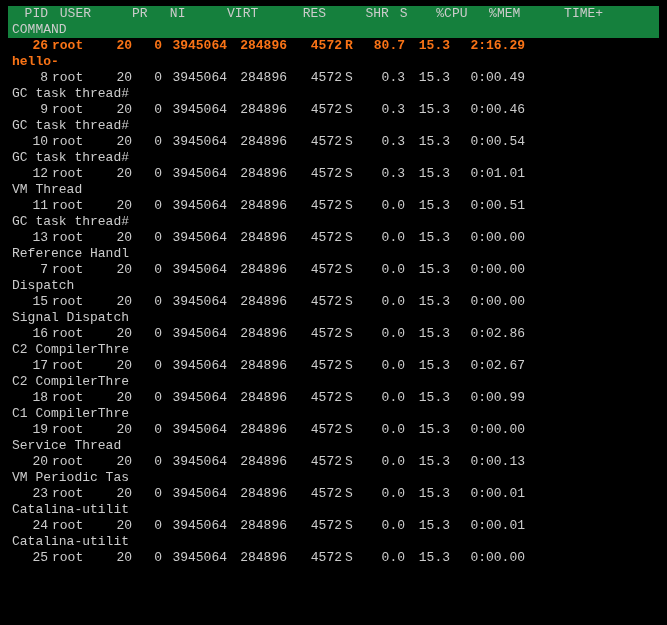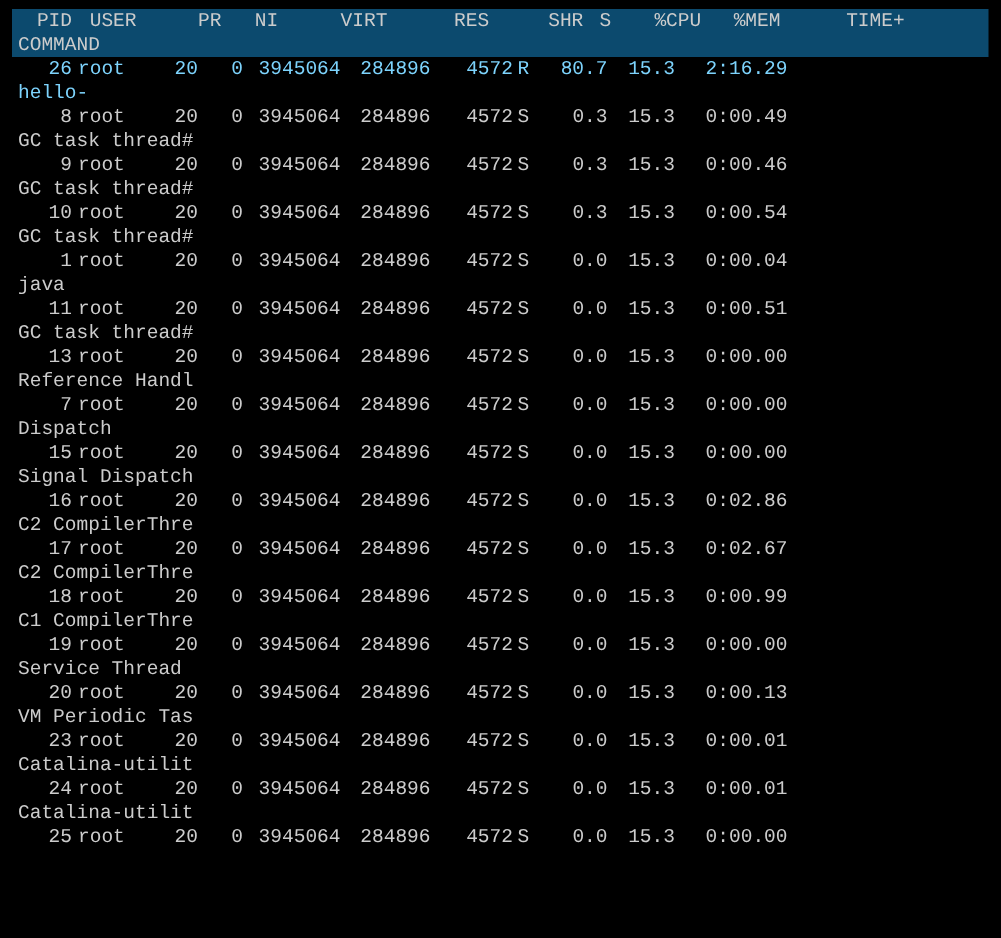--- a/index.html
+++ b/index.html
@@ -7,40 +7,40 @@
     padding: 6px 8px;
     background: #000;
     color: #ccc;
     font-family: Consolas, "Courier New", monospace;
     font-size: 13px;
     line-height: 16px;
     width: 667px;
     box-sizing: border-box;
   }
   .header {
-    background: #0c4a6e;
+    background: #15803d;
     color: #ccc;
   }
   .row span, .header span {
     display: inline-block;
     white-space: pre;
   }
   .c-pid  { width: 40px; text-align: right; }
   .c-user { width: 50px; text-align: left; padding-left: 4px;}
   .c-pr   { width: 30px; text-align: right; }
   .c-ni   { width: 30px; text-align: right; }
   .c-virt { width: 65px; text-align: right; }
   .c-res  { width: 60px; text-align: right; }
   .c-shr  { width: 55px; text-align: right; }
   .c-s    { width: 15px; text-align: left; padding-left: 3px;}
   .c-cpu  { width: 45px; text-align: right; }
   .c-mem  { width: 45px; text-align: right; }
   .c-time { width: 75px; text-align: right; }
   .c-cmd  { width: 140px; text-align: left; padding-left: 4px;}
-  .highlight { color: #7dd3fc; font-weight: normal; }
+  .highlight { color: #f97316; font-weight: bold; }
 </style>
 </head>
 <body>
 
 <div class="header">
   <span class="c-pid">PID</span>
   <span class="c-user">USER</span>
   <span class="c-pr">PR</span>
   <span class="c-ni">NI</span>
   <span class="c-virt">VIRT</span>
@@ -51,21 +51,21 @@
   <span class="c-mem">%MEM</span>
   <span class="c-time">TIME+</span>
   <span class="c-cmd">COMMAND</span>
 </div>
 
 <div id="rows">
     <div class="row highlight"><span class="c-pid">26</span><span class="c-user">root</span><span class="c-pr">20</span><span class="c-ni">0</span><span class="c-virt">3945064</span><span class="c-res">284896</span><span class="c-shr">4572</span><span class="c-s">R</span><span class="c-cpu">80.7</span><span class="c-mem">15.3</span><span class="c-time">2:16.29</span><span class="c-cmd">hello-</span></div>
     <div class="row"><span class="c-pid">8</span><span class="c-user">root</span><span class="c-pr">20</span><span class="c-ni">0</span><span class="c-virt">3945064</span><span class="c-res">284896</span><span class="c-shr">4572</span><span class="c-s">S</span><span class="c-cpu">0.3</span><span class="c-mem">15.3</span><span class="c-time">0:00.49</span><span class="c-cmd">GC task thread#</span></div>
     <div class="row"><span class="c-pid">9</span><span class="c-user">root</span><span class="c-pr">20</span><span class="c-ni">0</span><span class="c-virt">3945064</span><span class="c-res">284896</span><span class="c-shr">4572</span><span class="c-s">S</span><span class="c-cpu">0.3</span><span class="c-mem">15.3</span><span class="c-time">0:00.46</span><span class="c-cmd">GC task thread#</span></div>
     <div class="row"><span class="c-pid">10</span><span class="c-user">root</span><span class="c-pr">20</span><span class="c-ni">0</span><span class="c-virt">3945064</span><span class="c-res">284896</span><span class="c-shr">4572</span><span class="c-s">S</span><span class="c-cpu">0.3</span><span class="c-mem">15.3</span><span class="c-time">0:00.54</span><span class="c-cmd">GC task thread#</span></div>
-    <div class="row"><span class="c-pid">1</span><span class="c-user">root</span><span class="c-pr">20</span><span class="c-ni">0</span><span class="c-virt">3945064</span><span class="c-res">284896</span><span class="c-shr">4572</span><span class="c-s">S</span><span class="c-cpu">0.0</span><span class="c-mem">15.3</span><span class="c-time">0:00.04</span><span class="c-cmd">java</span></div>
+    <div class="row"><span class="c-pid">12</span><span class="c-user">root</span><span class="c-pr">20</span><span class="c-ni">0</span><span class="c-virt">3945064</span><span class="c-res">284896</span><span class="c-shr">4572</span><span class="c-s">S</span><span class="c-cpu">0.3</span><span class="c-mem">15.3</span><span class="c-time">0:01.01</span><span class="c-cmd">VM Thread</span></div>
     <div class="row"><span class="c-pid">11</span><span class="c-user">root</span><span class="c-pr">20</span><span class="c-ni">0</span><span class="c-virt">3945064</span><span class="c-res">284896</span><span class="c-shr">4572</span><span class="c-s">S</span><span class="c-cpu">0.0</span><span class="c-mem">15.3</span><span class="c-time">0:00.51</span><span class="c-cmd">GC task thread#</span></div>
     <div class="row"><span class="c-pid">13</span><span class="c-user">root</span><span class="c-pr">20</span><span class="c-ni">0</span><span class="c-virt">3945064</span><span class="c-res">284896</span><span class="c-shr">4572</span><span class="c-s">S</span><span class="c-cpu">0.0</span><span class="c-mem">15.3</span><span class="c-time">0:00.00</span><span class="c-cmd">Reference Handl</span></div>
     <div class="row"><span class="c-pid">7</span><span class="c-user">root</span><span class="c-pr">20</span><span class="c-ni">0</span><span class="c-virt">3945064</span><span class="c-res">284896</span><span class="c-shr">4572</span><span class="c-s">S</span><span class="c-cpu">0.0</span><span class="c-mem">15.3</span><span class="c-time">0:00.00</span><span class="c-cmd">Dispatch</span></div>
     <div class="row"><span class="c-pid">15</span><span class="c-user">root</span><span class="c-pr">20</span><span class="c-ni">0</span><span class="c-virt">3945064</span><span class="c-res">284896</span><span class="c-shr">4572</span><span class="c-s">S</span><span class="c-cpu">0.0</span><span class="c-mem">15.3</span><span class="c-time">0:00.00</span><span class="c-cmd">Signal Dispatch</span></div>
     <div class="row"><span class="c-pid">16</span><span class="c-user">root</span><span class="c-pr">20</span><span class="c-ni">0</span><span class="c-virt">3945064</span><span class="c-res">284896</span><span class="c-shr">4572</span><span class="c-s">S</span><span class="c-cpu">0.0</span><span class="c-mem">15.3</span><span class="c-time">0:02.86</span><span class="c-cmd">C2 CompilerThre</span></div>
     <div class="row"><span class="c-pid">17</span><span class="c-user">root</span><span class="c-pr">20</span><span class="c-ni">0</span><span class="c-virt">3945064</span><span class="c-res">284896</span><span class="c-shr">4572</span><span class="c-s">S</span><span class="c-cpu">0.0</span><span class="c-mem">15.3</span><span class="c-time">0:02.67</span><span class="c-cmd">C2 CompilerThre</span></div>
     <div class="row"><span class="c-pid">18</span><span class="c-user">root</span><span class="c-pr">20</span><span class="c-ni">0</span><span class="c-virt">3945064</span><span class="c-res">284896</span><span class="c-shr">4572</span><span class="c-s">S</span><span class="c-cpu">0.0</span><span class="c-mem">15.3</span><span class="c-time">0:00.99</span><span class="c-cmd">C1 CompilerThre</span></div>
     <div class="row"><span class="c-pid">19</span><span class="c-user">root</span><span class="c-pr">20</span><span class="c-ni">0</span><span class="c-virt">3945064</span><span class="c-res">284896</span><span class="c-shr">4572</span><span class="c-s">S</span><span class="c-cpu">0.0</span><span class="c-mem">15.3</span><span class="c-time">0:00.00</span><span class="c-cmd">Service Thread</span></div>
     <div class="row"><span class="c-pid">20</span><span class="c-user">root</span><span class="c-pr">20</span><span class="c-ni">0</span><span class="c-virt">3945064</span><span class="c-res">284896</span><span class="c-shr">4572</span><span class="c-s">S</span><span class="c-cpu">0.0</span><span class="c-mem">15.3</span><span class="c-time">0:00.13</span><span class="c-cmd">VM Periodic Tas</span></div>
     <div class="row"><span class="c-pid">23</span><span class="c-user">root</span><span class="c-pr">20</span><span class="c-ni">0</span><span class="c-virt">3945064</span><span class="c-res">284896</span><span class="c-shr">4572</span><span class="c-s">S</span><span class="c-cpu">0.0</span><span class="c-mem">15.3</span><span class="c-time">0:00.01</span><span class="c-cmd">Catalina-utilit</span></div>

